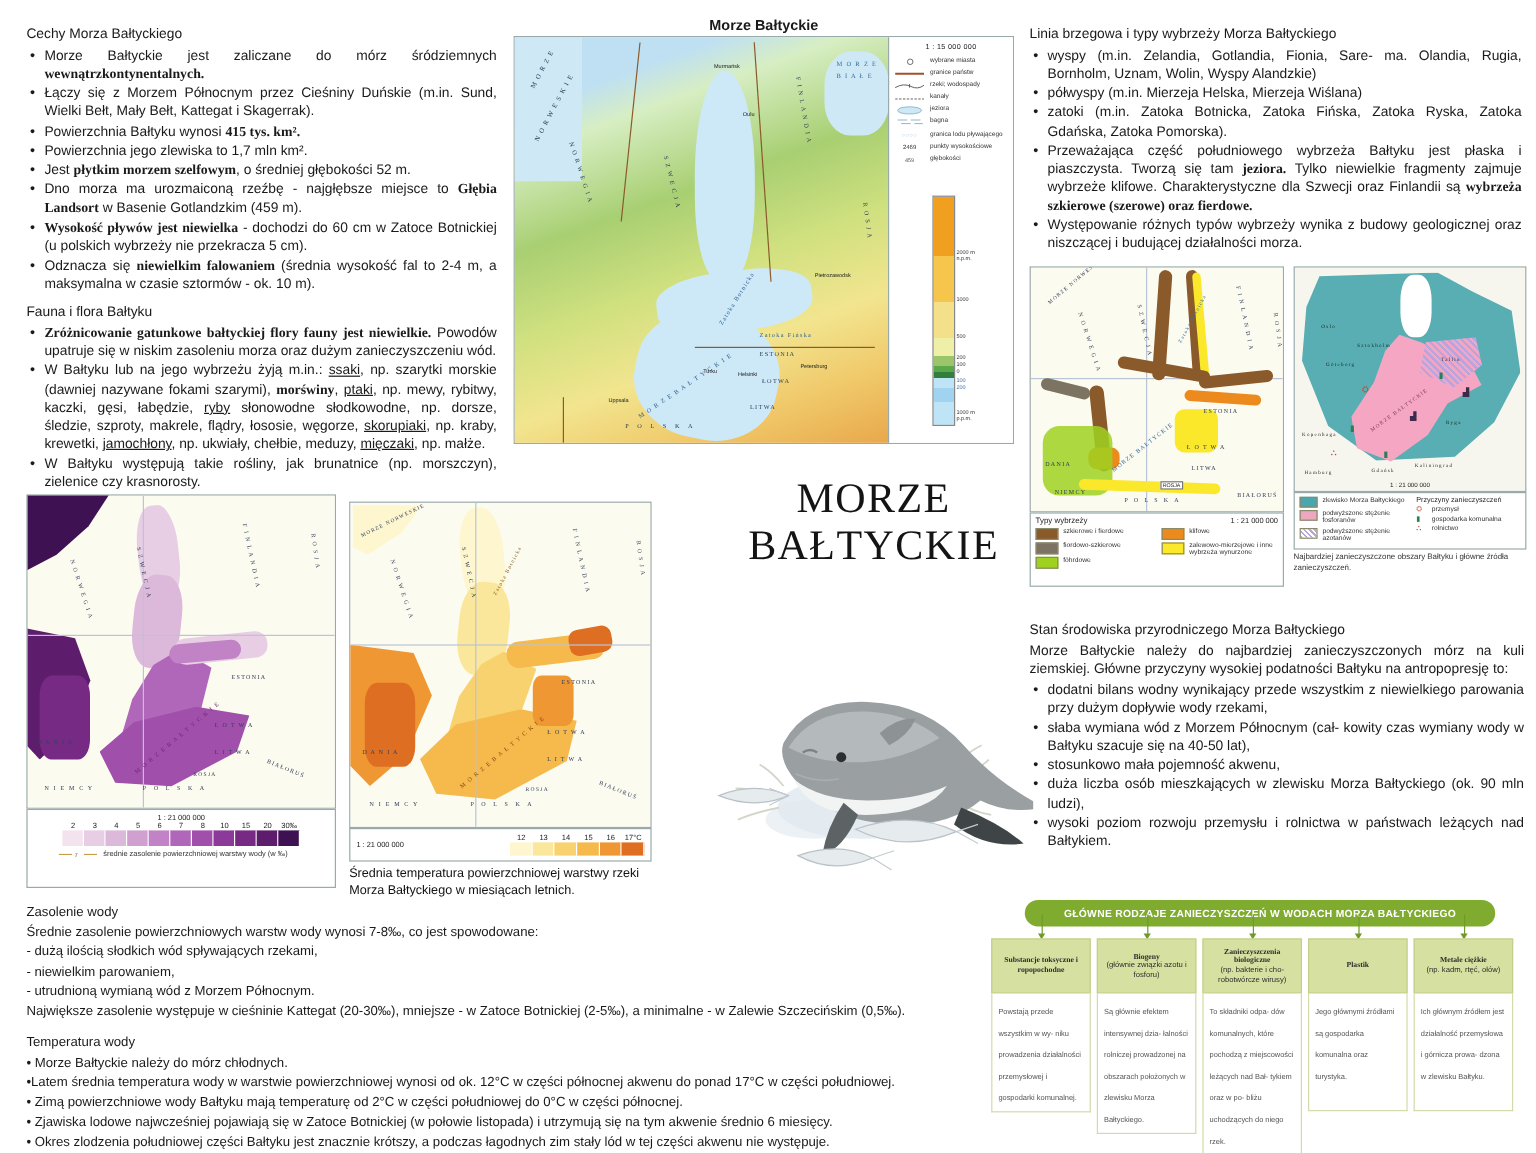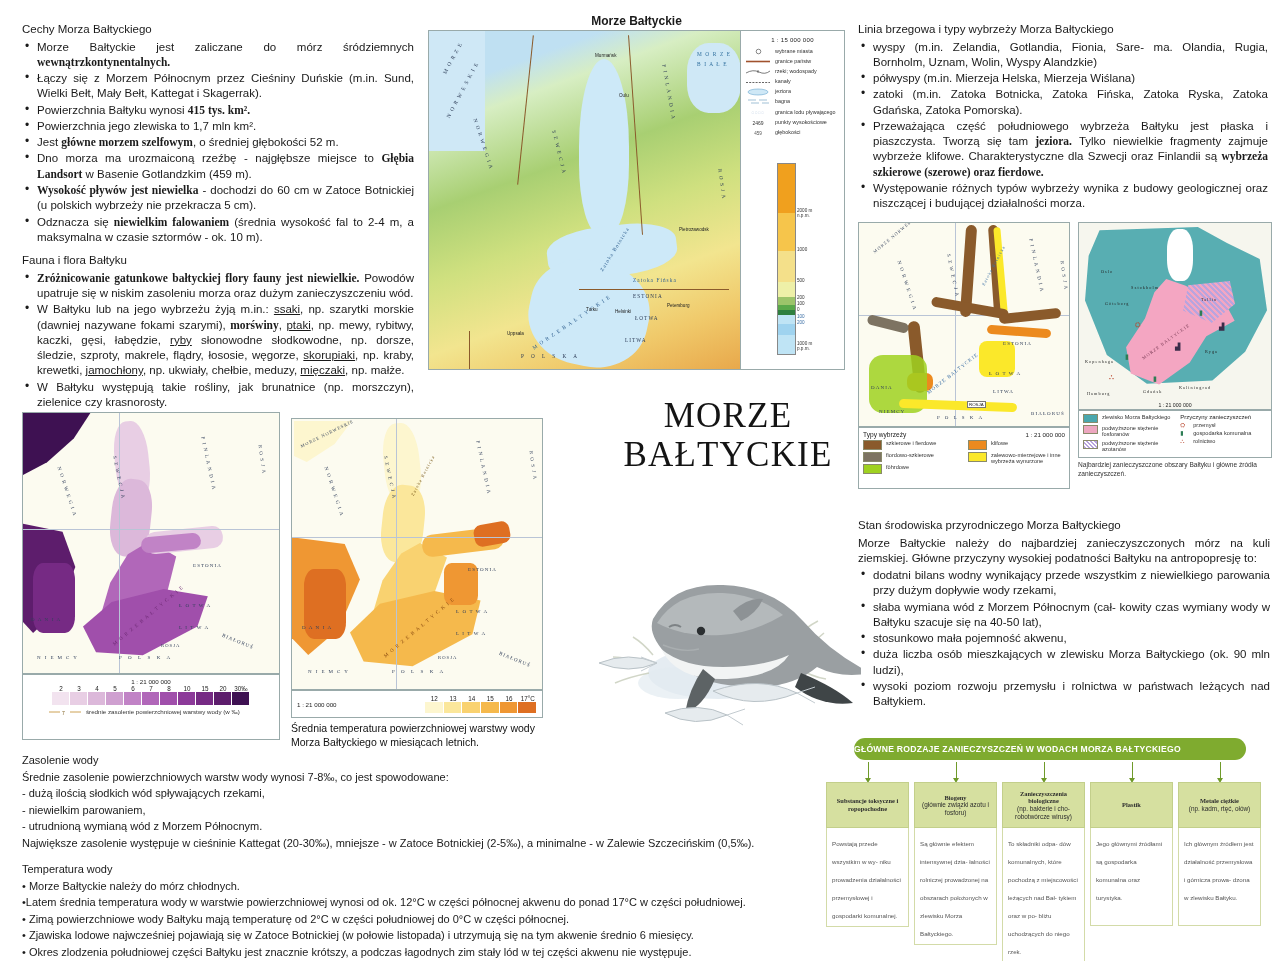--- a/index.html
+++ b/index.html
@@ -116,23 +116,23 @@
   #porpoise{left:583px;top:523px;width:278px;height:228px;}
 
   
   #sal-text{left:22px;top:752px;width:740px;}
   #tmp-text{left:22px;top:861px;width:740px;}
   .bt-hdr{font-size:11px;line-height:1.5;}
   .bt-line{font-size:11px;line-height:1.5;}
 
   
   #flow{left:826px;top:738px;width:452px;height:214px;}
-  #flow-banner{position:absolute;left:28px;top:0;width:392px;height:22px;
+  #flow-banner{position:absolute;left:28px;top:12px;width:392px;height:22px;
                background:#7fab2f;border-radius:11px;display:flex;align-items:center;
-               justify-content:flex-start;}
+               justify-content:center;}
   #flow-banner span{color:#fff;font-size:8.6px;font-weight:bold;letter-spacing:.25px;}
   .fl-col{position:absolute;top:44px;width:83px;}
   .fl-head{background:#d6e0a0;border:1px solid #c3cf8b;box-sizing:border-box;
            min-height:46px;display:flex;align-items:center;justify-content:center;
            text-align:center;padding:3px 4px;}
   .fl-head span{font-size:6.4px;line-height:1.18;color:#2c2c2c;}
   .fl-head b{font-weight:bold;}
   .fl-body{border:1px solid #d3dba8;border-top:none;box-sizing:border-box;
            padding:4px 5px;min-height:98px;background:#fff;}
   .fl-body span{font-size:6.2px;line-height:1.35;color:#555;}
@@ -144,21 +144,21 @@
 </head>
 <body>
 
 <div class="abs" id="left-col">
   <div class="hdr">Cechy Morza Bałtyckiego</div>
   <ul class="bl">
       <li>Morze Bałtyckie jest zaliczane do mórz śródziemnych <b>wewnątrzkontynentalnych.</b></li>
       <li>Łączy się z Morzem Północnym przez Cieśniny Duńskie (m.in. Sund, Wielki Bełt, Mały Bełt, Kattegat i Skagerrak).</li>
       <li>Powierzchnia Bałtyku wynosi <b>415 tys. km².</b></li>
       <li>Powierzchnia jego zlewiska to 1,7 mln km².</li>
-      <li>Jest <b>główne morzem szelfowym</b>, o średniej głębokości 52 m.</li>
+      <li>Jest <b>płytkim morzem szelfowym</b>, o średniej głębokości 52 m.</li>
       <li>Dno morza ma urozmaiconą rzeźbę - najgłębsze miejsce to <b>Głębia Landsort</b> w Basenie Gotlandzkim (459 m).</li>
       <li><b>Wysokość pływów jest niewielka</b> - dochodzi do 60 cm w Zatoce Botnickiej (u polskich wybrzeży nie przekracza 5 cm).</li>
       <li>Odznacza się <b>niewielkim falowaniem</b> (średnia wysokość fal to 2-4 m, a maksymalna w czasie sztormów - ok. 10 m).</li>
     </ul>
 
   <div class="hdr" id="fauna-hdr">Fauna i flora Bałtyku</div>
   <ul class="bl">
       <li><b>Zróżnicowanie gatunkowe bałtyckiej flory fauny jest niewielkie.</b> Powodów upatruje się w niskim zasoleniu morza oraz dużym zanieczyszczeniu wód.</li>
       <li>W Bałtyku lub na jego wybrzeżu żyją m.in.: <u>ssaki</u>, np. szarytki morskie (dawniej nazywane fokami szarymi), <b>morświny</b>, <u>ptaki</u>, np. mewy, rybitwy, kaczki, gęsi, łabędzie, <u>ryby</u> słonowodne słodkowodne, np. dorsze, śledzie, szproty, makrele, flądry, łososie, węgorze, <u>skorupiaki</u>, np. kraby, krewetki, <u>jamochłony</u>, np. ukwiały, chełbie, meduzy, <u>mięczaki</u>, np. małże.</li>
       <li>W Bałtyku występują takie rośliny, jak brunatnice (np. morszczyn), zielenice czy krasnorosty.</li>
@@ -603,21 +603,21 @@
           <div style="background: rgb(253, 246, 207);"></div>
           <div style="background: rgb(251, 231, 155);"></div>
           <div style="background: rgb(249, 210, 112);"></div>
           <div style="background: rgb(245, 185, 76);"></div>
           <div style="background: rgb(239, 151, 51);"></div>
           <div style="background: rgb(222, 111, 34);"></div>
         </div>
     </div>
   </div>
 </div>
-<div class="abs" id="tmpcap">Średnia temperatura powierzchniowej warstwy wody Morza Bałtyckiego w miesiącach letnich.</div>
+<div class="abs" id="tmpcap">Średnia temperatura powierzchniowej warstwy rzeki Morza Bałtyckiego w miesiącach letnich.</div>
 
 <div class="abs" id="porpoise">
   <svg viewBox="0 0 278 228" width="278" height="228">
     <ellipse cx="135" cy="150" rx="70" ry="26" fill="#dce6ee" opacity=".75"></ellipse>
     <ellipse cx="95" cy="160" rx="40" ry="16" fill="#e3ebf1" opacity=".7"></ellipse>
     <g stroke="#cdd2c2" stroke-width="1.5" fill="none" opacity=".9">
       <path d="M205 120 q18-16 30-22 M207 128 q22-6 34-18 M210 136 q20 4 34-2 M213 144 q16 10 30 12"></path>
       <path d="M60 140 q-16-6 -30-6 M66 150 q-20 4 -34 10 M70 132 q-10-12 -20-18"></path>
       <path d="M170 132 q4 22 -2 38 M178 140 q10 18 6 34"></path>
     </g>

